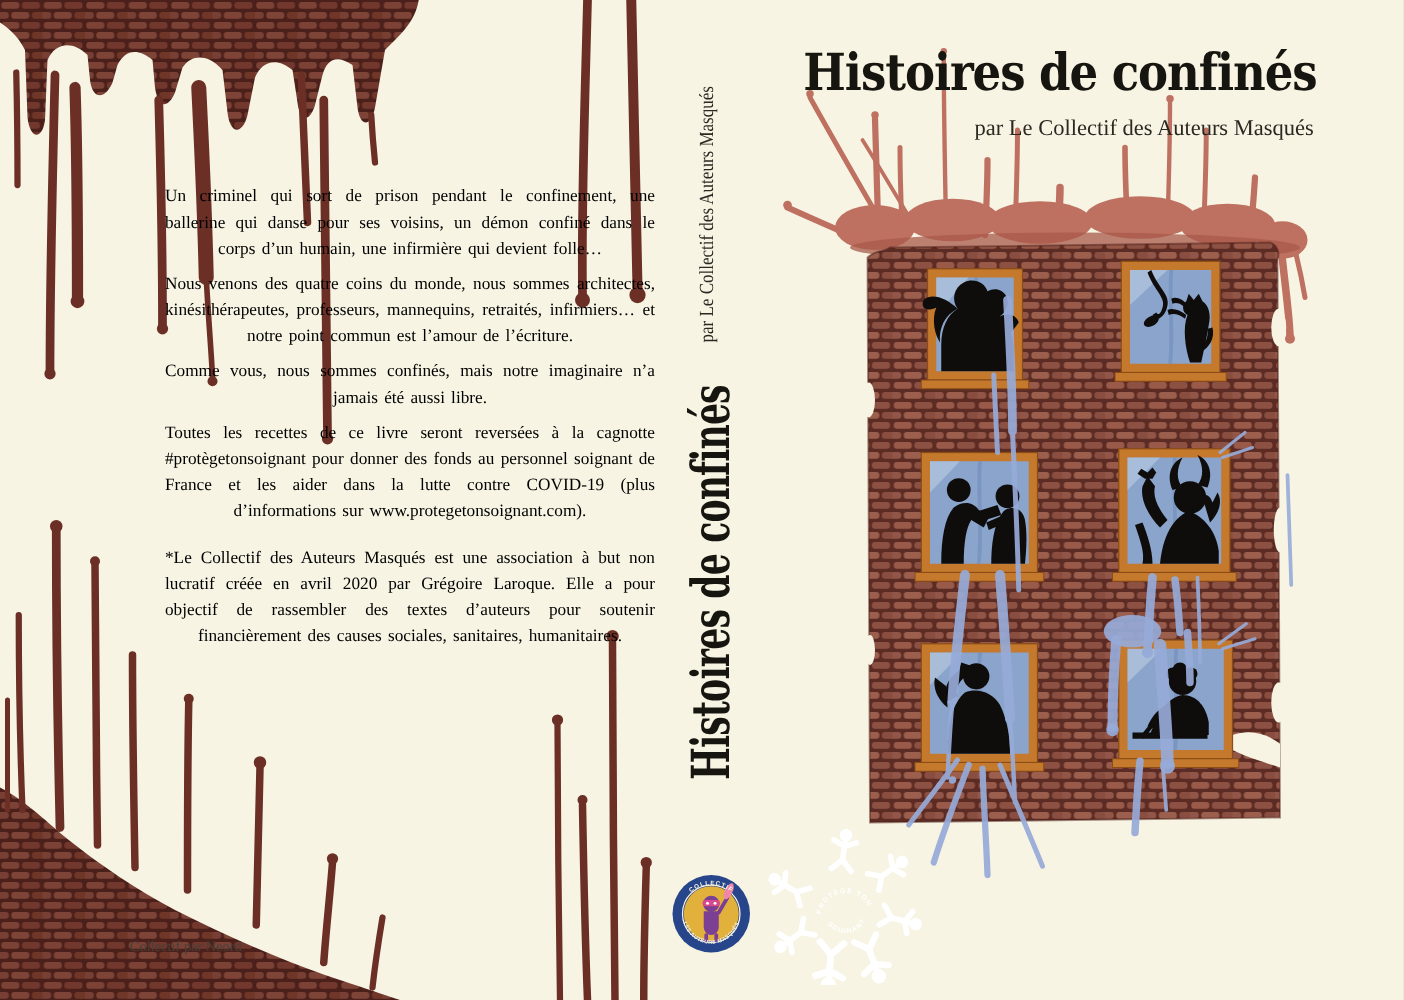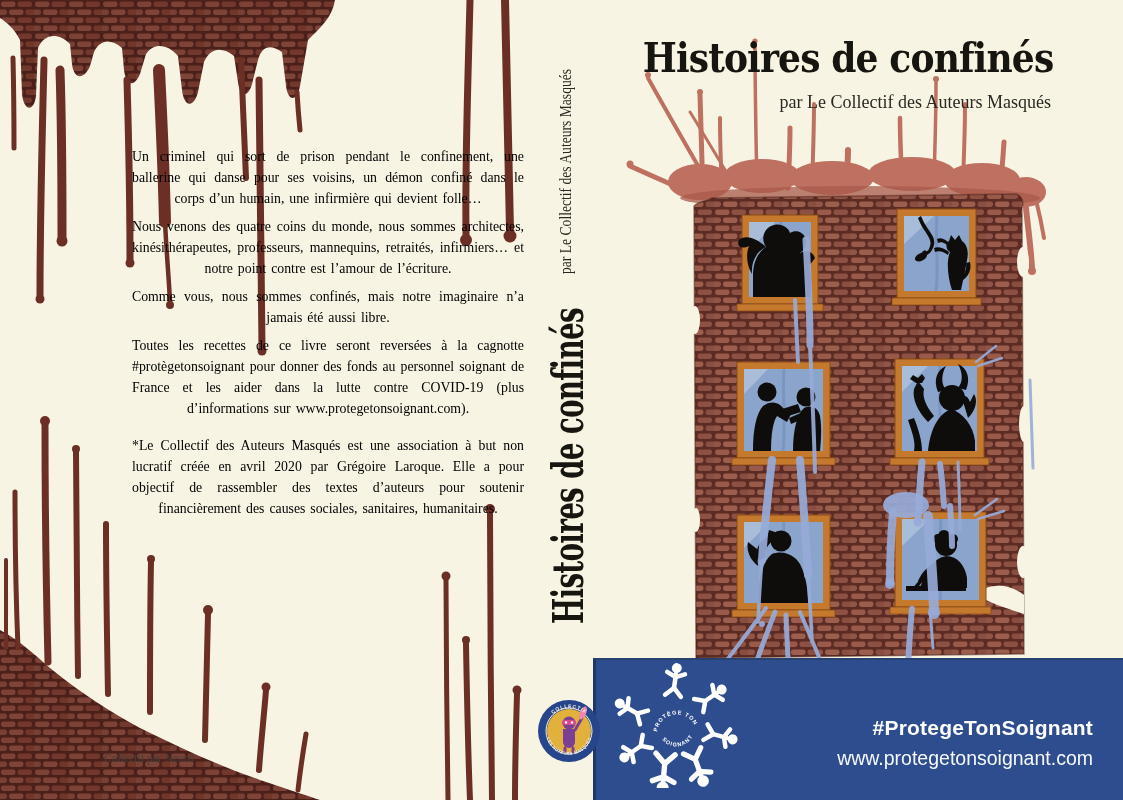--- a/index.html
+++ b/index.html
@@ -324,26 +324,20 @@
       <g fill="#97abd9" opacity=".92">
         <ellipse cx="906" cy="505" rx="23" ry="13"></ellipse>
         <circle cx="890" cy="584" r="5"></circle>
           <circle cx="934" cy="613" r="6"></circle>
         <circle cx="762" cy="624" r="3"></circle>
           <circle cx="918" cy="522" r="4.5"></circle>
       </g>
     </g>
   </svg>
 
-  <div class="banner">
-    <div class="banner-text">
-      <div class="hashtag">#ProtegeTonSoignant</div>
-      <div class="url">www.protegetonsoignant.com</div>
-    </div>
-  </div>
 
   <svg class="figures-logo" width="126" height="126" viewBox="0 0 126 126">
     <defs>
       <g id="stick" stroke="#ffffff" stroke-width="4.5" stroke-linecap="round" fill="none">
         <circle cx="0" cy="-13" r="5" fill="#ffffff" stroke="none"></circle>
         <path d="M0,-7 L0,7"></path>
         <path d="M-9,-8 L0,-4 L9,-8"></path>
         <path d="M-8,15 L0,7 L8,15"></path>
       </g>
       <path id="arcTop" d="M45,70 A20,20 0 0 1 83,64" fill="none"></path>
@@ -385,21 +379,21 @@
     <text font-family="Liberation Sans, sans-serif" font-size="5" font-weight="bold" fill="#f7f4e3" letter-spacing=".8">
       <textPath href="#cArcTop" startOffset="50%" text-anchor="middle">COLLECTIF</textPath>
     </text>
     <text font-family="Liberation Sans, sans-serif" font-size="4.2" font-weight="bold" fill="#f7f4e3" letter-spacing=".4">
       <textPath href="#cArcBot" startOffset="50%" text-anchor="middle">LES AUTEURS MASQUÉS</textPath>
     </text>
   </svg>
 
   <div class="back-text">
     <p>Un criminel qui sort de prison pendant le confinement, une ballerine qui danse pour ses voisins, un démon confiné dans le corps d’un humain, une infirmière qui devient folle…</p>
-    <p>Nous venons des quatre coins du monde, nous sommes architectes, kinésithérapeutes, professeurs, mannequins, retraités, infirmiers… et notre point contre est l’amour de l’écriture.</p>
+    <p>Nous venons des quatre coins du monde, nous sommes architectes, kinésithérapeutes, professeurs, mannequins, retraités, infirmiers… et notre point commun est l’amour de l’écriture.</p>
     <p>Comme vous, nous sommes confinés, mais notre imaginaire n’a jamais été aussi libre.</p>
     <p><span>Toutes les recettes de ce livre seront reversées à la cagnotte </span><span class="b">#protègetonsoignant</span><span> pour donner des fonds au </span><span class="b">personnel soignant de France</span><span> et les aider dans la lutte contre </span><span class="b">COVID-19</span><span> (plus d’informations sur www.protegetonsoignant.com).</span></p>
     <p class="footnote">*Le Collectif des Auteurs Masqués est une association à but non lucratif créée en avril 2020 par Grégoire Laroque. Elle a pour objectif de rassembler des textes d’auteurs pour soutenir financièrement des causes sociales, sanitaires, humanitaires.</p>
   </div>
 
   <div class="credit">Collectif par Neord</div>
 
   <div class="spine-title">Histoires de confinés</div>
   <div class="spine-subtitle">par Le Collectif des Auteurs Masqués</div>
 

